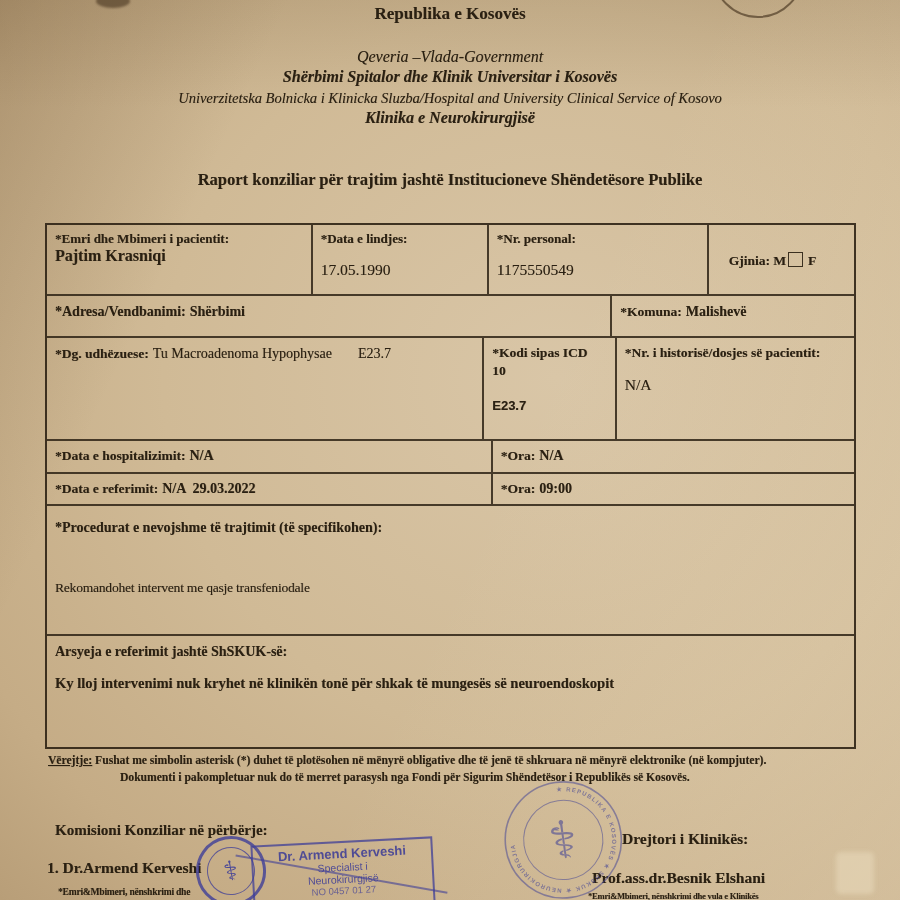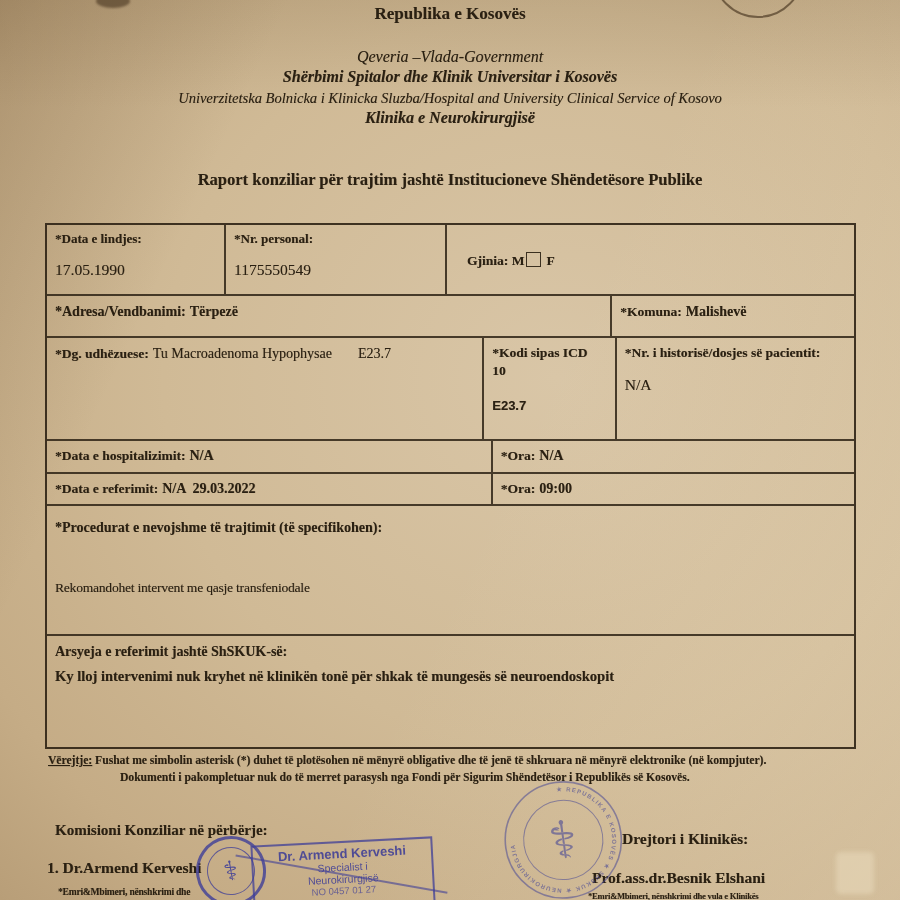--- a/index.html
+++ b/index.html
@@ -82,39 +82,43 @@
   <div class="abs ctr ink h-i" style="top:48px;font-size:16px;">Qeveria –Vlada-Government</div>
   <div class="abs ctr ink h-bi" style="top:68px;font-size:16px;">Shërbimi Spitalor dhe Klinik Universitar i Kosovës</div>
   <div class="abs ctr ink h-i" style="top:90px;font-size:14.5px;">Univerzitetska Bolnicka i Klinicka Sluzba/Hospital and University Clinical Service of Kosovo</div>
   <div class="abs ctr ink h-bi" style="top:109px;font-size:16px;">Klinika e Neurokirurgjisë</div>
 
   <div class="abs ctr ink h-b" style="top:170px;font-size:16.5px;">Raport konziliar për trajtim jashtë Institucioneve Shëndetësore Publike</div>
 
   <div class="ftable">
 
     <div class="frow" style="height:69px;">
+      <div class="fcell ink" style="width:265px;">
+        <div class="lbl">*Emri dhe Mbimeri i pacientit:</div>
+        <div class="big-val">Pajtim Krasniqi</div>
+      </div>
       <div class="fcell ink" style="width:177px;">
         <div class="lbl">*Data e lindjes:</div>
         <div class="val" style="margin-top:14px;">17.05.1990</div>
       </div>
       <div class="fcell ink" style="width:221px;">
         <div class="lbl">*Nr. personal:</div>
         <div class="val" style="margin-top:14px;">1175550549</div>
       </div>
       <div class="fcell ink" style="width:148px;display:flex;align-items:center;padding-left:20px;">
         <div>
           <span class="lbl" style="font-size:13.5px;">Gjinia: M</span><span class="checkbox"></span><span class="lbl" style="font-size:13.5px;">F</span>
         </div>
       </div>
     </div>
 
     <div class="frow" style="height:42px;">
       <div class="fcell ink" style="width:566px;">
         <span class="lbl inline-lbl" style="font-size:14px;">*Adresa/Vendbanimi:</span>
-        <span class="val" style="font-weight:bold;font-size:14px;">Tërpezë</span>
+        <span class="val" style="font-weight:bold;font-size:14px;">Shërbimi</span>
       </div>
       <div class="fcell ink" style="width:245px;">
         <span class="lbl inline-lbl" style="font-size:13.5px;">*Komuna:</span>
         <span class="val" style="font-weight:bold;font-size:14px;">Malishevë</span>
       </div>
     </div>
 
     <div class="frow" style="height:103px;">
       <div class="fcell ink" style="width:446px;">
         <span class="lbl inline-lbl" style="font-size:13.5px;">*Dg. udhëzuese:</span>
@@ -156,21 +160,21 @@
     <div class="frow" style="height:130px;">
       <div class="fcell ink" style="width:811px;padding-top:14px;">
         <div class="lbl" style="font-size:14px;">*Procedurat e nevojshme të trajtimit (të specifikohen):</div>
         <div class="val" style="margin-top:44px;font-size:13.5px;letter-spacing:-0.2px;">Rekomandohet intervent me qasje transfeniodale</div>
       </div>
     </div>
 
     <div class="frow" style="height:113px;">
       <div class="fcell ink" style="width:811px;padding-top:8px;">
         <div class="lbl" style="font-size:14px;">Arsyeja e referimit jashtë ShSKUK-së:</div>
-        <div class="val" style="margin-top:8px;font-size:14.5px;font-weight:bold;">Ky lloj intervenimi nuk kryhet në klinikën tonë për shkak të mungesës së neuroendoskopit</div>
+        <div class="val" style="margin-top:15px;font-size:14.5px;font-weight:bold;">Ky lloj intervenimi nuk kryhet në klinikën tonë për shkak të mungesës së neuroendoskopit</div>
       </div>
     </div>
   </div>
 
   <div class="note ink">
     <span class="nlabel">Vërejtje:</span>
     <span>Fushat me simbolin asterisk (*) duhet të plotësohen në mënyrë obligative dhe të jenë të shkruara në mënyrë elektronike (në kompjuter).</span>
     <div class="l2">Dokumenti i pakompletuar nuk do të merret parasysh nga Fondi për Sigurim Shëndetësor i Republikës së Kosovës.</div>
   </div>
 

